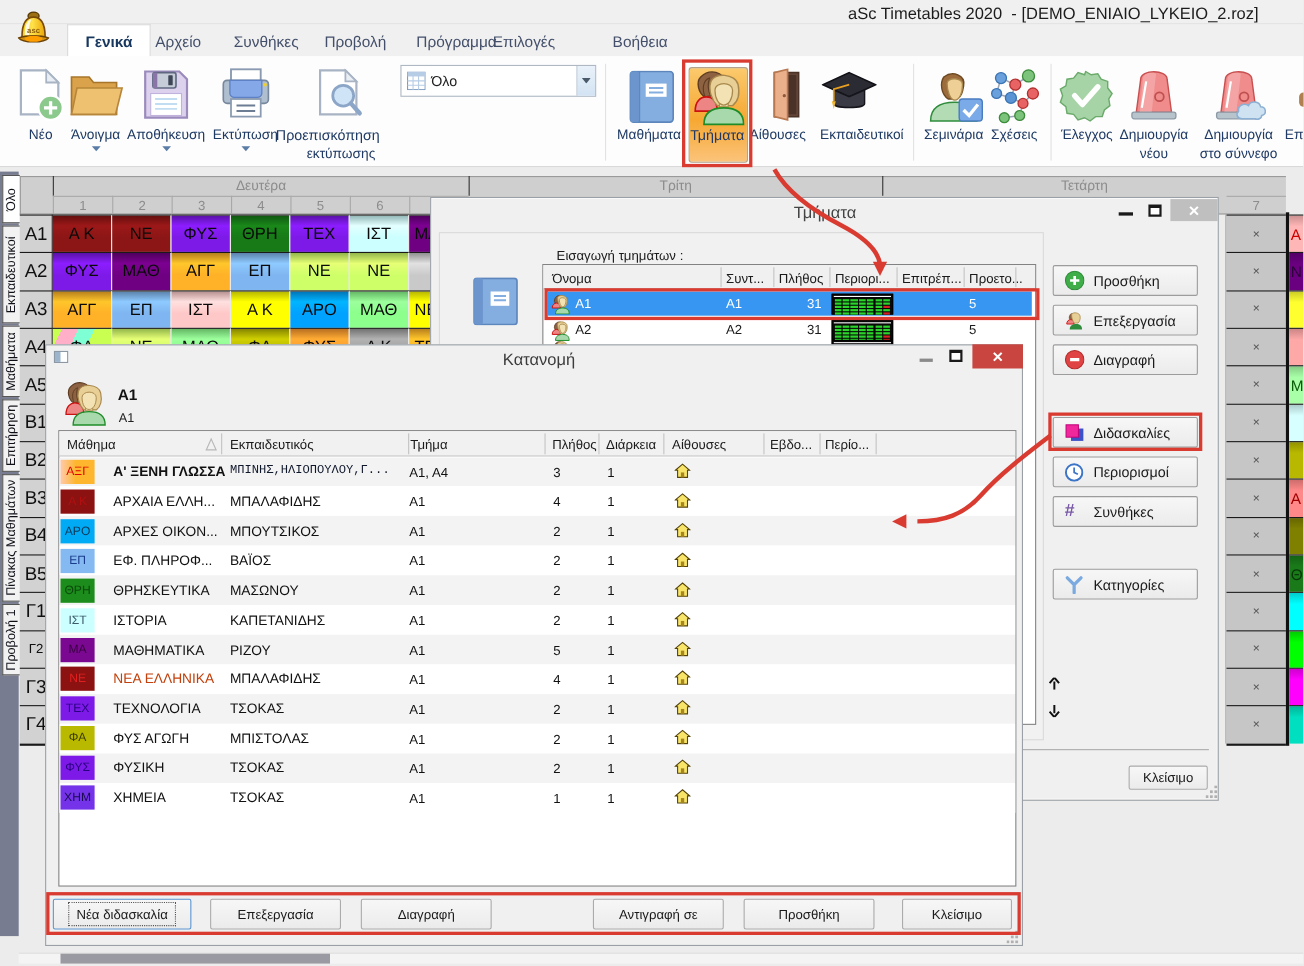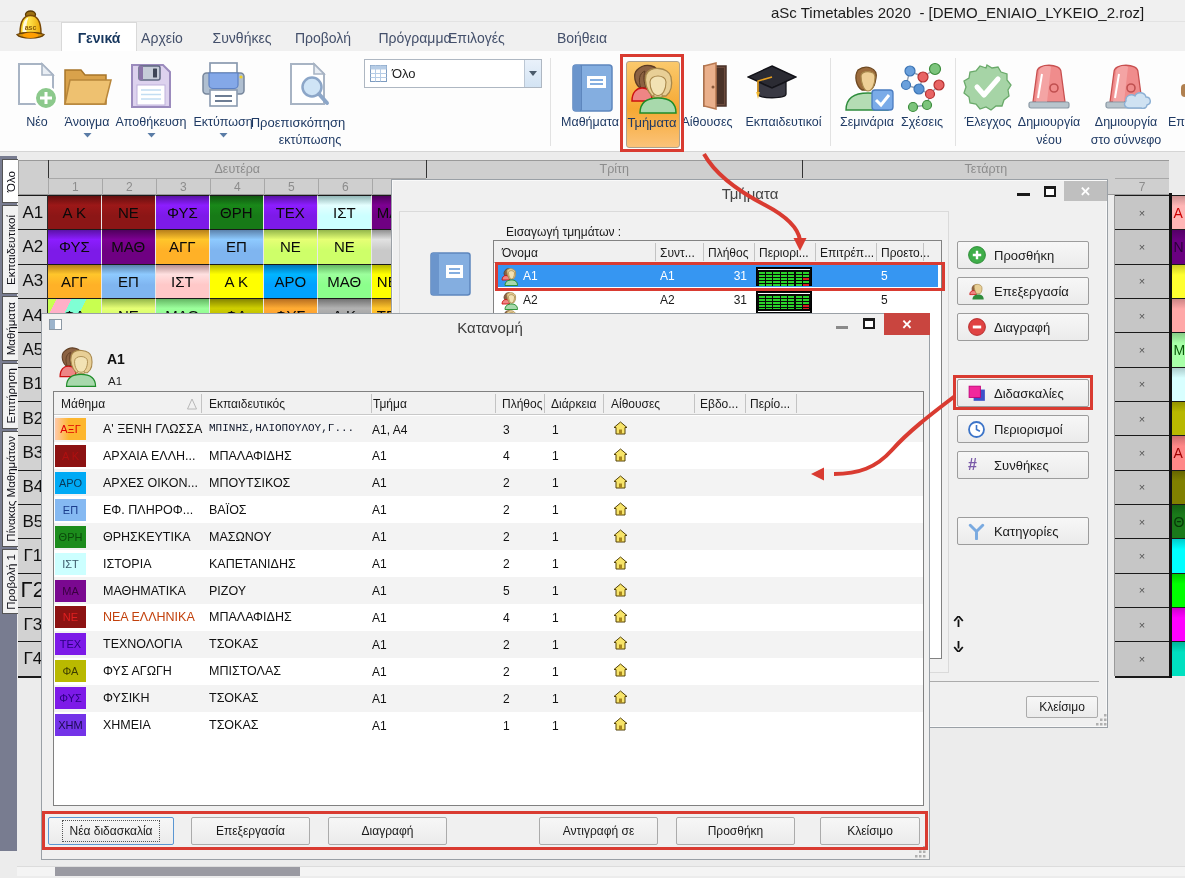--- a/index.html
+++ b/index.html
@@ -224,21 +224,21 @@
 <div class="abs" style="left:18px;top:229.3px;width:29.6px;height:34.3px;background:#d2d2d2;border-top:1.5px solid #1a1a1a;color:#101010;font-size:17px;display:flex;align-items:center;justify-content:center;">A2</div>
 <div class="abs" style="left:18px;top:263.7px;width:29.6px;height:34.3px;background:#d2d2d2;border-top:1.5px solid #1a1a1a;color:#101010;font-size:17px;display:flex;align-items:center;justify-content:center;">A3</div>
 <div class="abs" style="left:18px;top:298.0px;width:29.6px;height:34.3px;background:#d2d2d2;border-top:1.5px solid #1a1a1a;color:#101010;font-size:17px;display:flex;align-items:center;justify-content:center;">A4</div>
 <div class="abs" style="left:18px;top:332.3px;width:29.6px;height:34.3px;background:#d2d2d2;border-top:1.5px solid #1a1a1a;color:#101010;font-size:17px;display:flex;align-items:center;justify-content:center;">A5</div>
 <div class="abs" style="left:18px;top:366.6px;width:29.6px;height:34.3px;background:#d2d2d2;border-top:1.5px solid #1a1a1a;color:#101010;font-size:17px;display:flex;align-items:center;justify-content:center;">B1</div>
 <div class="abs" style="left:18px;top:401.0px;width:29.6px;height:34.3px;background:#d2d2d2;border-top:1.5px solid #1a1a1a;color:#101010;font-size:17px;display:flex;align-items:center;justify-content:center;">B2</div>
 <div class="abs" style="left:18px;top:435.3px;width:29.6px;height:34.3px;background:#d2d2d2;border-top:1.5px solid #1a1a1a;color:#101010;font-size:17px;display:flex;align-items:center;justify-content:center;">B3</div>
 <div class="abs" style="left:18px;top:469.6px;width:29.6px;height:34.3px;background:#d2d2d2;border-top:1.5px solid #1a1a1a;color:#101010;font-size:17px;display:flex;align-items:center;justify-content:center;">B4</div>
 <div class="abs" style="left:18px;top:504.0px;width:29.6px;height:34.3px;background:#d2d2d2;border-top:1.5px solid #1a1a1a;color:#101010;font-size:17px;display:flex;align-items:center;justify-content:center;">B5</div>
 <div class="abs" style="left:18px;top:538.3px;width:29.6px;height:34.3px;background:#d2d2d2;border-top:1.5px solid #1a1a1a;color:#101010;font-size:17px;display:flex;align-items:center;justify-content:center;">Γ1</div>
-<div class="abs" style="left:18px;top:572.6px;width:29.6px;height:34.3px;background:#d2d2d2;border-top:1.5px solid #1a1a1a;color:#101010;font-size:22px;display:flex;align-items:center;justify-content:center;">Γ2</div>
+<div class="abs" style="left:18px;top:572.6px;width:29.6px;height:34.3px;background:#d2d2d2;border-top:1.5px solid #1a1a1a;color:#101010;font-size:12px;display:flex;align-items:center;justify-content:center;">Γ2</div>
 <div class="abs" style="left:18px;top:607.0px;width:29.6px;height:34.3px;background:#d2d2d2;border-top:1.5px solid #1a1a1a;color:#101010;font-size:17px;display:flex;align-items:center;justify-content:center;">Γ3</div>
 <div class="abs" style="left:18px;top:641.3px;width:29.6px;height:34.3px;background:#d2d2d2;border-top:1.5px solid #1a1a1a;color:#101010;font-size:17px;display:flex;align-items:center;justify-content:center;">Γ4</div>
 <div class="abs" style="left:18px;top:675.6px;width:29.6px;height:2px;background:#1a1a1a;"></div>
 <div class="abs" style="left:47.1px;top:195px;width:1px;height:480.6px;background:#2a2a2a;"></div>
 <div class="abs cellt" style="left:47.8px;top:195.0px;width:54.0px;height:34.3px;background:linear-gradient(180deg,#640f0f,#9c1818 28%,#8c1616 60%);border-top:1.5px solid #1a1a1a;border-right:1px solid #e8e8e8;color:#0a0a0a;">Α Κ</div>
 <div class="abs cellt" style="left:101.8px;top:195.0px;width:54.0px;height:34.3px;background:linear-gradient(180deg,#640f0f,#9c1818 28%,#8c1616 60%);border-top:1.5px solid #1a1a1a;border-right:1px solid #e8e8e8;color:#0a0a0a;">ΝΕ</div>
 <div class="abs cellt" style="left:155.8px;top:195.0px;width:54.0px;height:34.3px;background:linear-gradient(180deg,#5a12a7,#8c1dff 28%,#7d1ae8 60%);border-top:1.5px solid #1a1a1a;border-right:1px solid #e8e8e8;color:#0a0a0a;">ΦΥΣ</div>
 <div class="abs cellt" style="left:209.8px;top:195.0px;width:54.0px;height:34.3px;background:linear-gradient(180deg,#105710,#198819 28%,#177a17 60%);border-top:1.5px solid #1a1a1a;border-right:1px solid #e8e8e8;color:#0a0a0a;">ΘΡΗ</div>
 <div class="abs cellt" style="left:263.8px;top:195.0px;width:54.0px;height:34.3px;background:linear-gradient(180deg,#5a12a7,#8c1dff 28%,#7d1ae8 60%);border-top:1.5px solid #1a1a1a;border-right:1px solid #e8e8e8;color:#0a0a0a;">ΤΕΧ</div>
 <div class="abs cellt" style="left:317.8px;top:195.0px;width:54.0px;height:34.3px;background:linear-gradient(180deg,#92b7b7,#e4ffff 28%,#ccffff 60%);border-top:1.5px solid #1a1a1a;border-right:1px solid #e8e8e8;color:#0a0a0a;">ΙΣΤ</div>
@@ -546,21 +546,21 @@
 <div class="abs" style="left:544px;top:394px;width:1px;height:19px;background:#c3c3c3;z-index:30;"></div>
 <div class="abs" style="left:603px;top:394px;width:1px;height:19px;background:#c3c3c3;z-index:30;"></div>
 <div class="abs" style="left:694px;top:394px;width:1px;height:19px;background:#c3c3c3;z-index:30;"></div>
 <div class="abs" style="left:745px;top:394px;width:1px;height:19px;background:#c3c3c3;z-index:30;"></div>
 <div class="abs" style="left:796px;top:394px;width:1px;height:19px;background:#c3c3c3;z-index:30;"></div>
 <svg class="abs" style="left:186px;top:398px;z-index:30;" width="12" height="12" viewBox="0 0 12 12">
     <path d="M6 1 L10.5 11 L1.5 11 Z" fill="none" stroke="#b8b8b8" stroke-width="1"></path>
   </svg>
 <div class="abs" style="left:54px;top:415.5px;width:869px;height:26.92px;background:#f3f3f3;z-index:30;"></div>
 <div class="abs" style="left:55px;top:418.0px;width:31px;height:22px;background:linear-gradient(90deg,#ffc9aa,#fdb62e 45%);color:#e00000;font-size:11px;display:flex;align-items:center;justify-content:center;z-index:30;">ΑΞΓ</div>
-<div class="abs" style="left:103px;top:422.0px;font-size:12.5px;color:#111;z-index:30;">Α' ΞΕΝΗ ΓΛΩΣΣΑ</div>
+<div class="abs" style="left:103px;top:422.0px;font-size:12.5px;color:#111;z-index:30;font-weight:bold;">Α' ΞΕΝΗ ΓΛΩΣΣΑ</div>
 <div class="abs" style="left:209px;top:422.0px;font-size:11px;color:#0f172a;z-index:30;font-family:Liberation Mono, monospace;">ΜΠΙΝΗΣ,ΗΛΙΟΠΟΥΛΟΥ,Γ...</div>
 <div class="abs" style="left:372px;top:422.5px;font-size:12px;color:#111;z-index:30;">A1, A4</div>
 <div class="abs" style="left:503px;top:422.5px;font-size:12px;color:#111;z-index:30;">3</div>
 <div class="abs" style="left:552px;top:422.5px;font-size:12px;color:#111;z-index:30;">1</div>
 <svg class="abs" style="left:613px;top:421.0px;z-index:31" width="15" height="14" viewBox="0 0 15 14">
 <path d="M1 6.5 L7.5 1 L14 6.5 L12 6.5 L12 13 L3 13 L3 6.5 Z" fill="#f7e469" stroke="#55430a" stroke-width="1"></path>
 <rect x="6" y="8.5" width="3" height="4.5" fill="#a8861e"></rect>
 </svg>
 <div class="abs" style="left:54px;top:442.4px;width:869px;height:26.92px;background:#ffffff;z-index:30;"></div>
 <div class="abs" style="left:55px;top:444.9px;width:31px;height:22px;background:#8c1212;color:#b01010;font-size:11px;display:flex;align-items:center;justify-content:center;z-index:30;">Α Κ</div>

